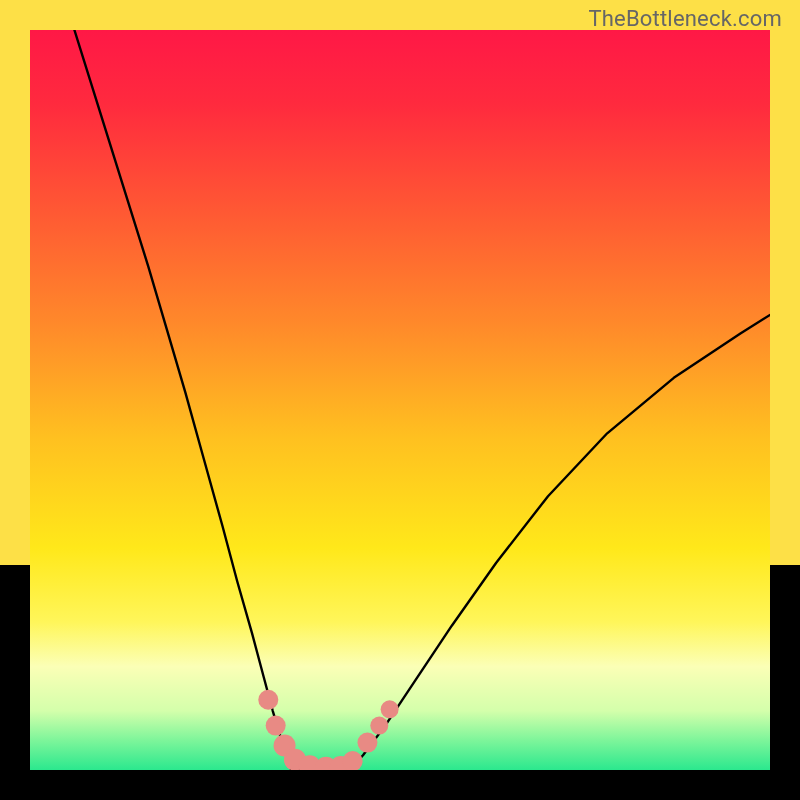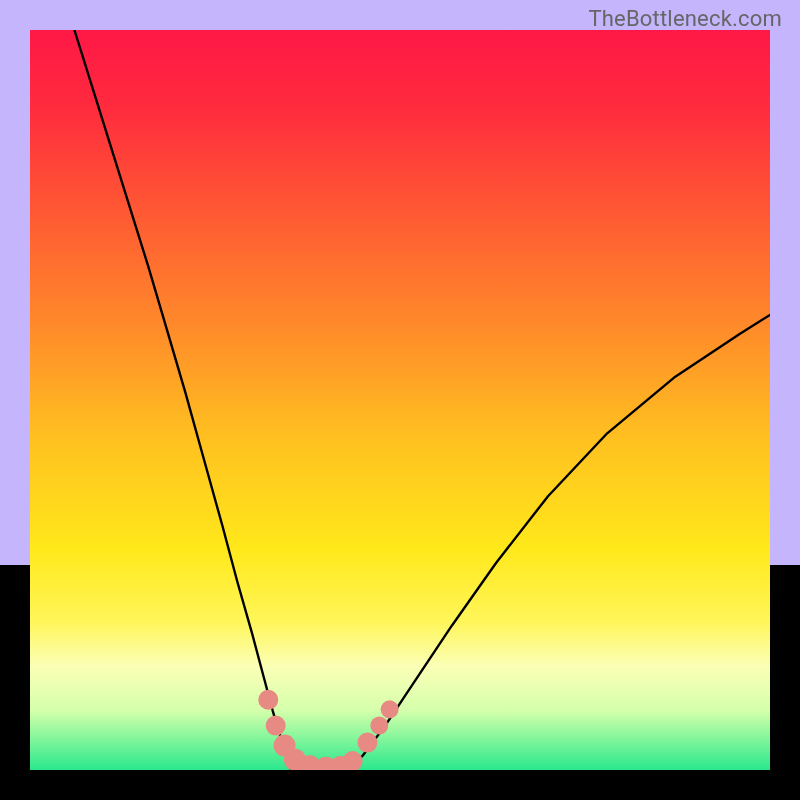--- a/index.html
+++ b/index.html
@@ -10,21 +10,21 @@
     background: #000;
     overflow: hidden;
     font-family: -apple-system, BlinkMacSystemFont, "Segoe UI", Roboto, Helvetica, Arial, sans-serif;
   }
   .frame {
     position: absolute;
     left: 0;
     top: 0;
     width: 800px;
     height: 565px;
-    background: #c4b5fd;
+    background: #fde047;
   }
   .plot-area {
     position: absolute;
     left: 30px;
     top: 30px;
     width: 740px;
     height: 740px;
   }
   .watermark {
     position: absolute;

